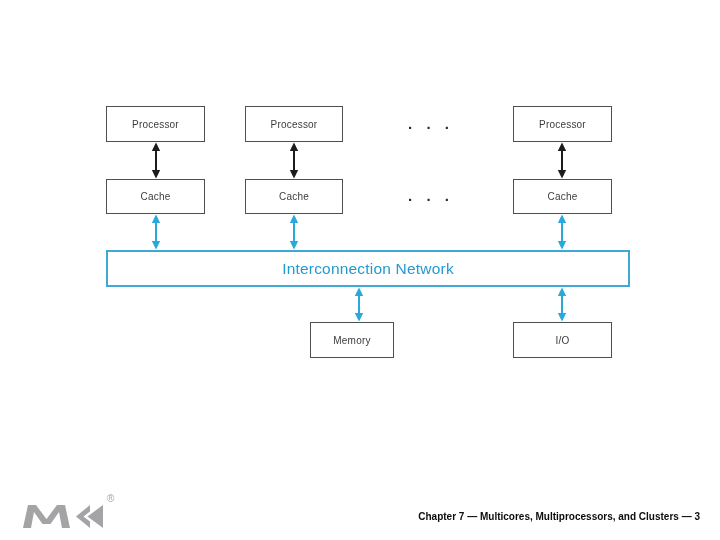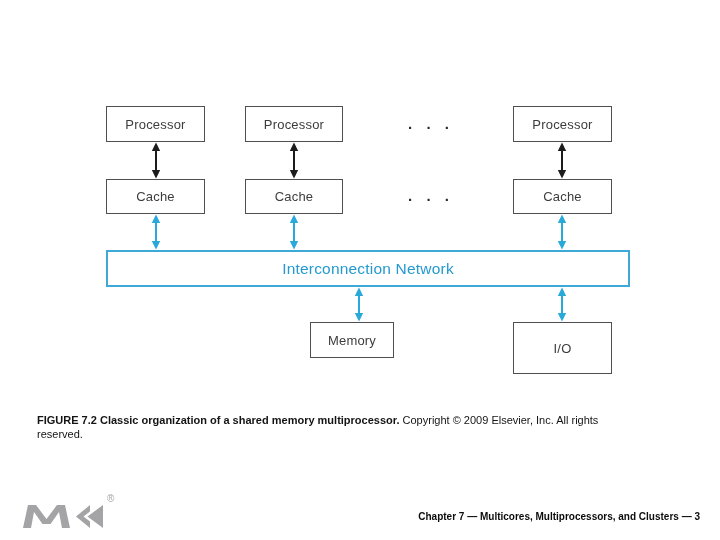--- a/index.html
+++ b/index.html
@@ -11,21 +11,21 @@
     font-family:"Liberation Sans", sans-serif;
     overflow:hidden;
     margin:0 auto;
   }
   
   .box {
     position:absolute;
     border:1.5px solid #4f4f4f;
     background:#ffffff;
     display:flex; align-items:center; justify-content:center;
-    font-size:13px; color:#3c3c3c;
+    font-size:10px; color:#3c3c3c;
     letter-spacing:0.2px;
   }
   .box.network {
     border:2px solid #3fa9d6;
     color:#2399cf;
     font-size:15.5px;
   }
   
   .arr { position:absolute; }
   .arr line { stroke-width:2; }
@@ -121,26 +121,22 @@
     <polygon points="6,0.5 1.8,9 10.2,9"></polygon>
     <polygon points="6,34.5 1.8,26 10.2,26"></polygon>
   </svg>
   <svg class="arr cyan" style="left:556px;top:287px;" width="12" height="35" viewBox="0 0 12 35">
     <line x1="6" y1="8" x2="6" y2="27"></line>
     <polygon points="6,0.5 1.8,9 10.2,9"></polygon>
     <polygon points="6,34.5 1.8,26 10.2,26"></polygon>
   </svg>
 
   <div class="box" style="left:310px;top:322px;width:84px;height:36px;">Memory</div>
-  <div class="box" style="left:513px;top:322px;width:99px;height:52px;">I/O</div>
+  <div class="box" style="left:513px;top:322px;width:99px;height:36px;">I/O</div>
 
-  <div class="caption">
-    <span class="b">FIGURE 7.2 Classic organization of a shared memory multiprocessor.</span><span> Copyright © 2009 Elsevier, Inc. All rights</span><br>
-    <span>reserved.</span>
-  </div>
 
   <div class="logo">
     <svg width="85" height="24" viewBox="0 9 85 24">
       <polygon class="mk-shape" points="0,32 5,9 13,9 23.5,23 34,9 42,9 47,32 39,32 36,16 27.5,28 19.5,28 11,16 8,32"></polygon>
       <polygon class="mk-shape" points="67,9 53,20.5 67,32 67,25.5 60.5,20.5 67,15.5"></polygon>
       <polygon class="mk-shape" points="80,9 80,32 64.5,20.5"></polygon>
     </svg>
     <span class="reg">®</span>
   </div>
 

